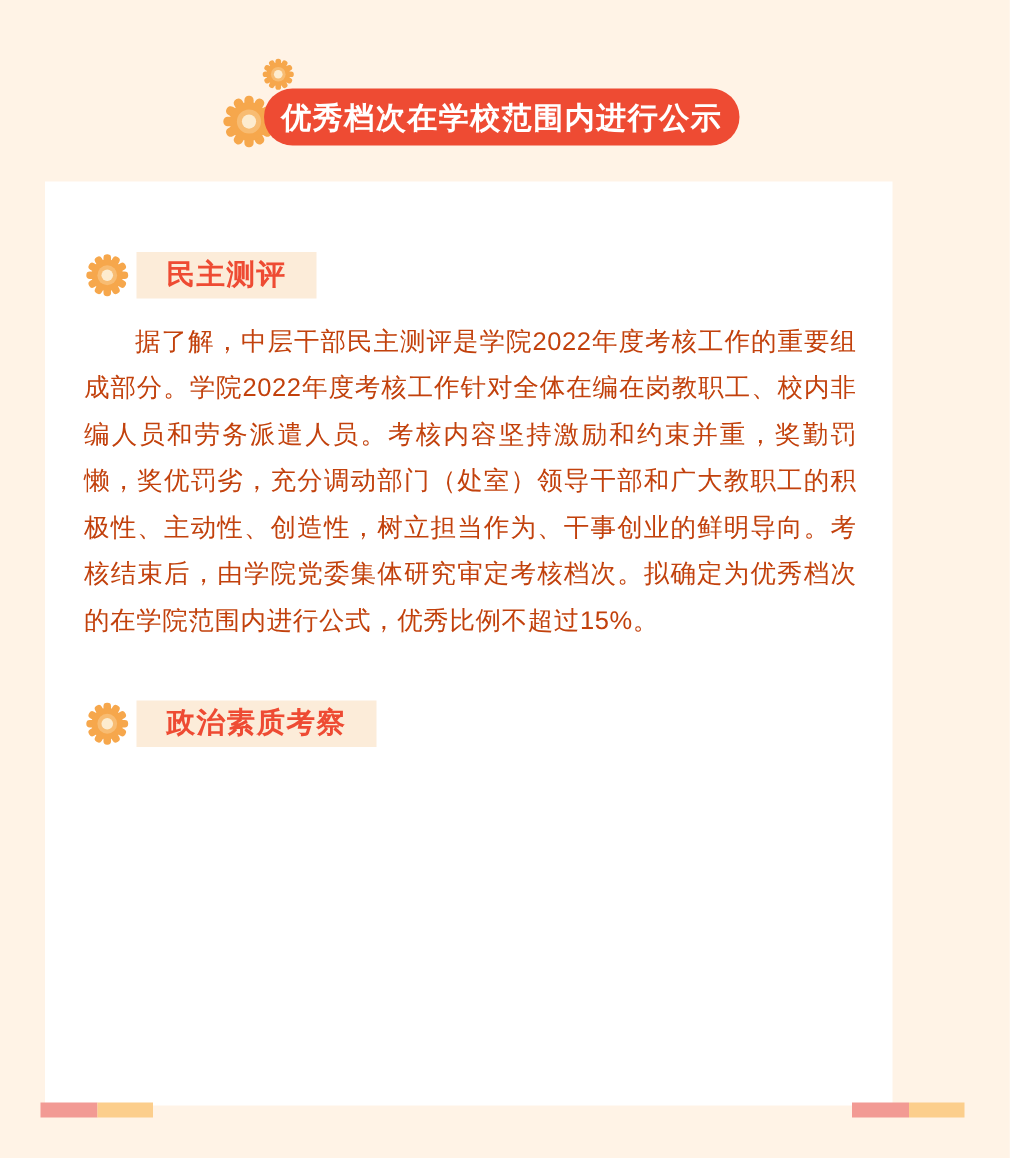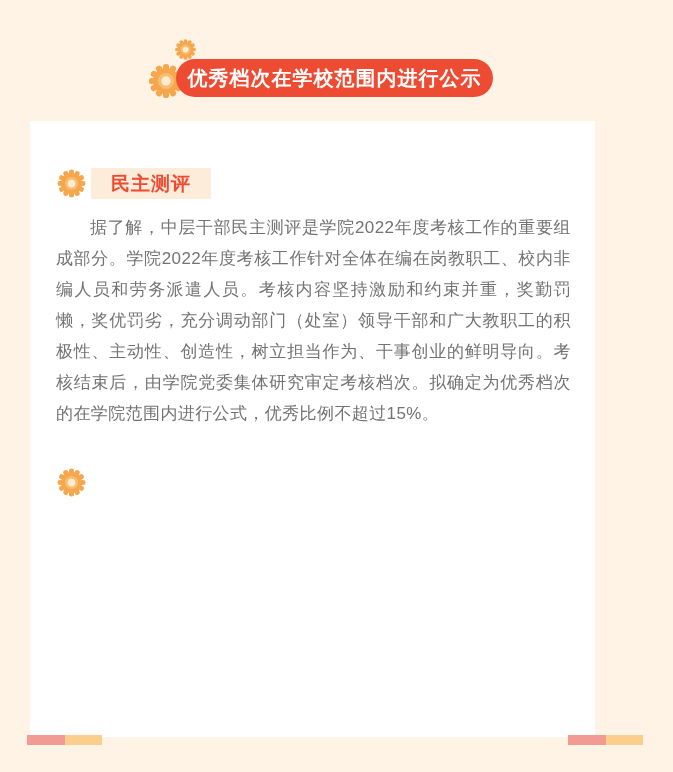--- a/index.html
+++ b/index.html
@@ -28,21 +28,21 @@
   }
   .section-header {
     display:flex; align-items:center; margin:0 0 13px 0;
   }
   .section-gear { width:31px; height:31px; flex:none; margin-right:4px; }
   .section-badge {
     background:#fcecd9; color:#ee4b33; font-weight:bold; font-size:19px;
     line-height:31px; padding:0 20px; letter-spacing:1px; white-space:nowrap;
   }
   .section-paragraph {
-    margin:0 0 38px 0; font-size:17px; line-height:31px; color:#737373;
+    margin:0 0 38px 0; font-size:17px; line-height:31px; color:#c2410c;
     text-align:justify; text-indent:2em; letter-spacing:0.4px;
   }
   
   .corner-bar {
     position:absolute; top:735px; width:75px; height:10px;
     display:flex; z-index:3;
   }
   .corner-bar-left  { left:27px; }
   .corner-bar-right { left:568px; }
   .bar-segment-pink   { width:38px; height:10px; background:#f29a94; }
@@ -97,20 +97,21 @@
       <p class="section-paragraph">据了解，中层干部民主测评是学院2022年度考核工作的重要组成部分。学院2022年度考核工作针对全体在编在岗教职工、校内非编人员和劳务派遣人员。考核内容坚持激励和约束并重，奖勤罚懒，奖优罚劣，充分调动部门（处室）领导干部和广大教职工的积极性、主动性、创造性，树立担当作为、干事创业的鲜明导向。考核结束后，由学院党委集体研究审定考核档次。拟确定为优秀档次的在学院范围内进行公式，优秀比例不超过15%。</p>
     </section>
 
     <section>
       <div class="section-header">
         <span class="section-gear">
           <svg width="31" height="31" viewBox="0 0 40 40" xmlns="http://www.w3.org/2000/svg" xmlns:xlink="http://www.w3.org/1999/xlink">
             <use href="#gearShape" xlink:href="#gearShape"></use>
           </svg>
         </span>
+        <span class="section-badge">政治素质考察</span>
       </div>
     </section>
 
   </main>
 
   <div class="corner-bar corner-bar-left">
     <span class="bar-segment-pink"></span>
     <span class="bar-segment-orange"></span>
   </div>
   <div class="corner-bar corner-bar-right">

